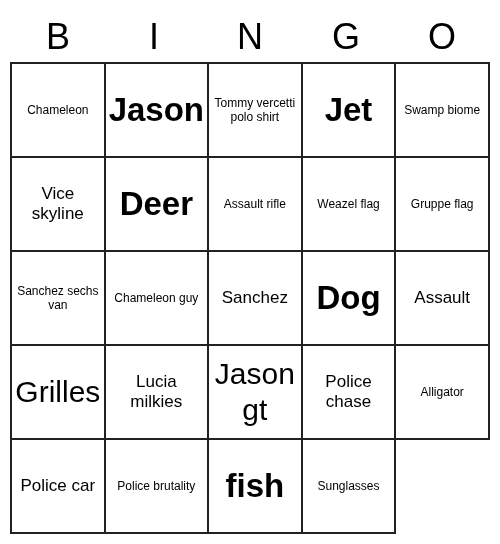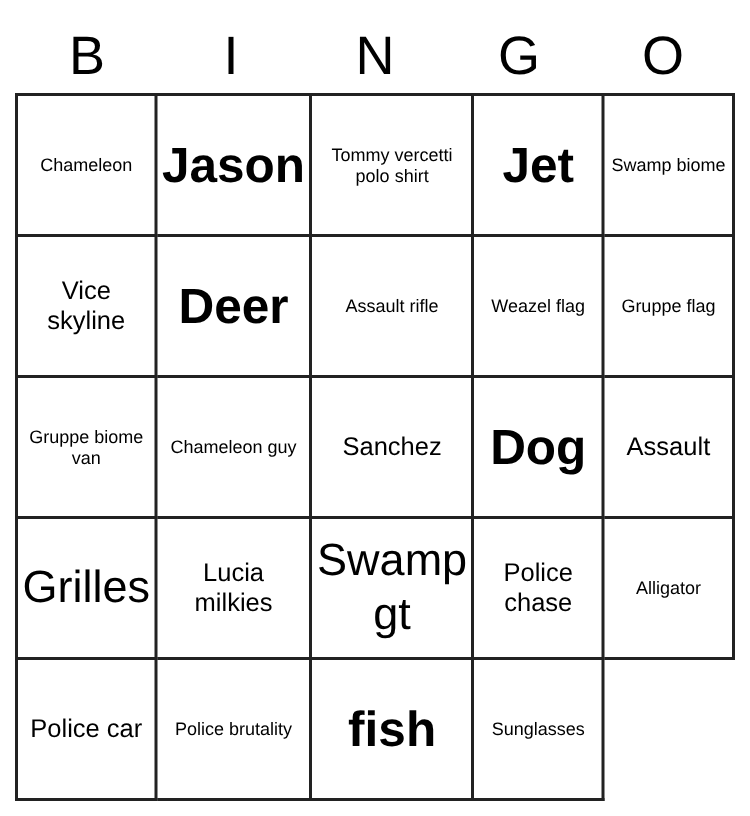--- a/index.html
+++ b/index.html
@@ -97,42 +97,42 @@
     <div class="bingo-cell">
       <span class="text-small">Assault rifle</span>
     </div>
     <div class="bingo-cell">
       <span class="text-small">Weazel flag</span>
     </div>
     <div class="bingo-cell">
       <span class="text-small">Gruppe flag</span>
     </div>
     <div class="bingo-cell">
-      <span class="text-small">Gruppe biome van</span>
+      <span class="text-small">Sanchez sechs van</span>
     </div>
     <div class="bingo-cell">
       <span class="text-small">Chameleon guy</span>
     </div>
     <div class="bingo-cell">
       <span class="text-medium">Sanchez</span>
     </div>
     <div class="bingo-cell">
       <span class="text-xlarge">Dog</span>
     </div>
     <div class="bingo-cell">
       <span class="text-medium">Assault</span>
     </div>
     <div class="bingo-cell">
       <span class="text-large">Grilles</span>
     </div>
     <div class="bingo-cell">
       <span class="text-medium">Lucia milkies</span>
     </div>
     <div class="bingo-cell">
-      <span class="text-large">Swamp gt</span>
+      <span class="text-large">Jason gt</span>
     </div>
     <div class="bingo-cell">
       <span class="text-medium">Police chase</span>
     </div>
     <div class="bingo-cell">
       <span class="text-small">Alligator</span>
     </div>
     <div class="bingo-cell">
       <span class="text-medium">Police car</span>
     </div>

